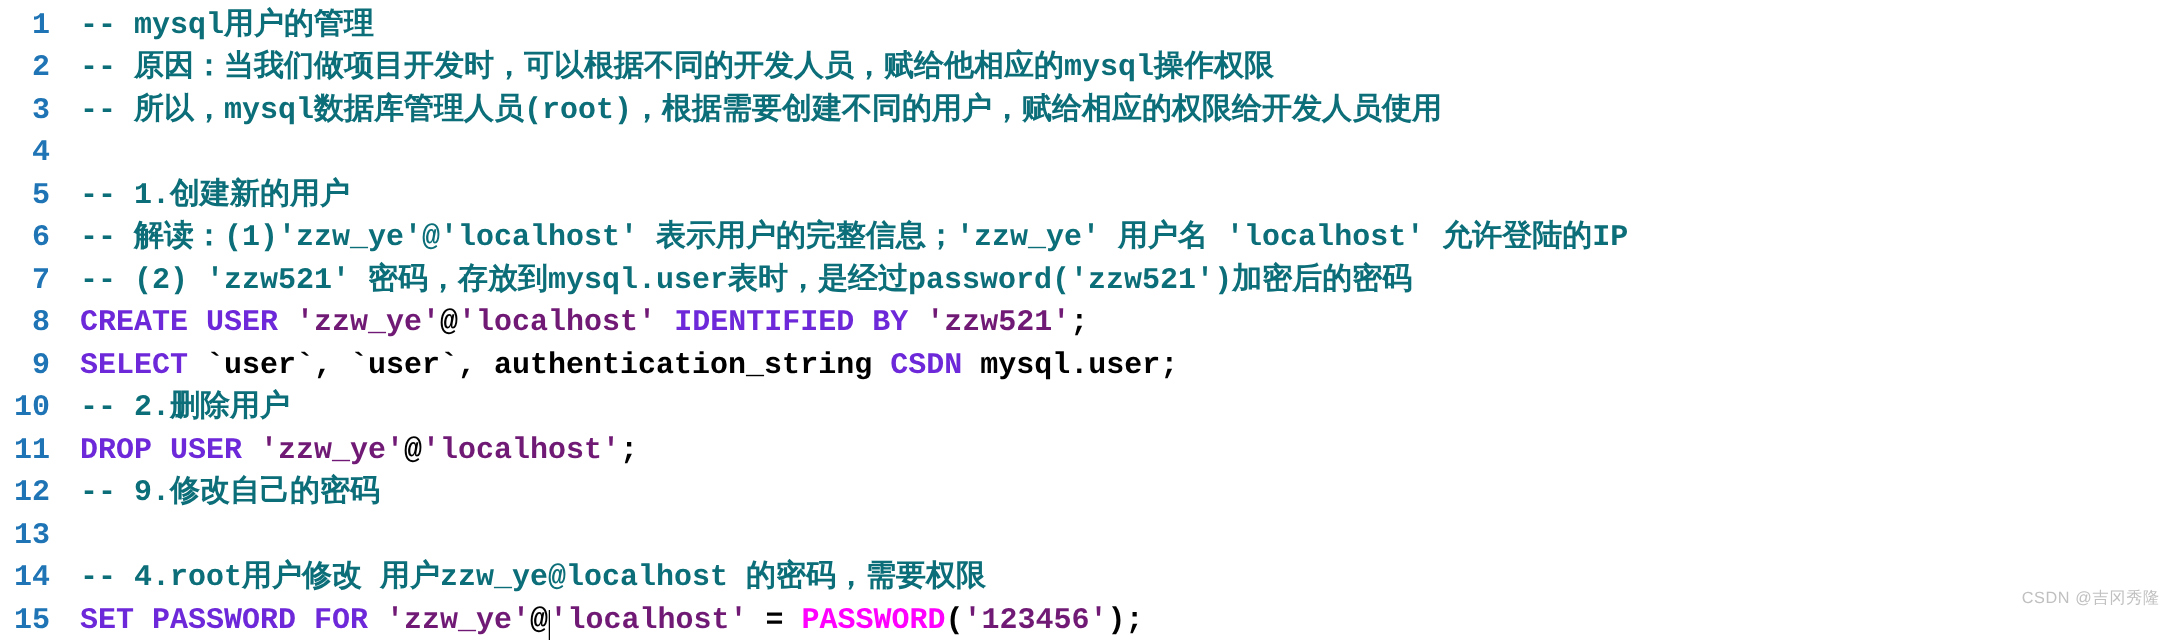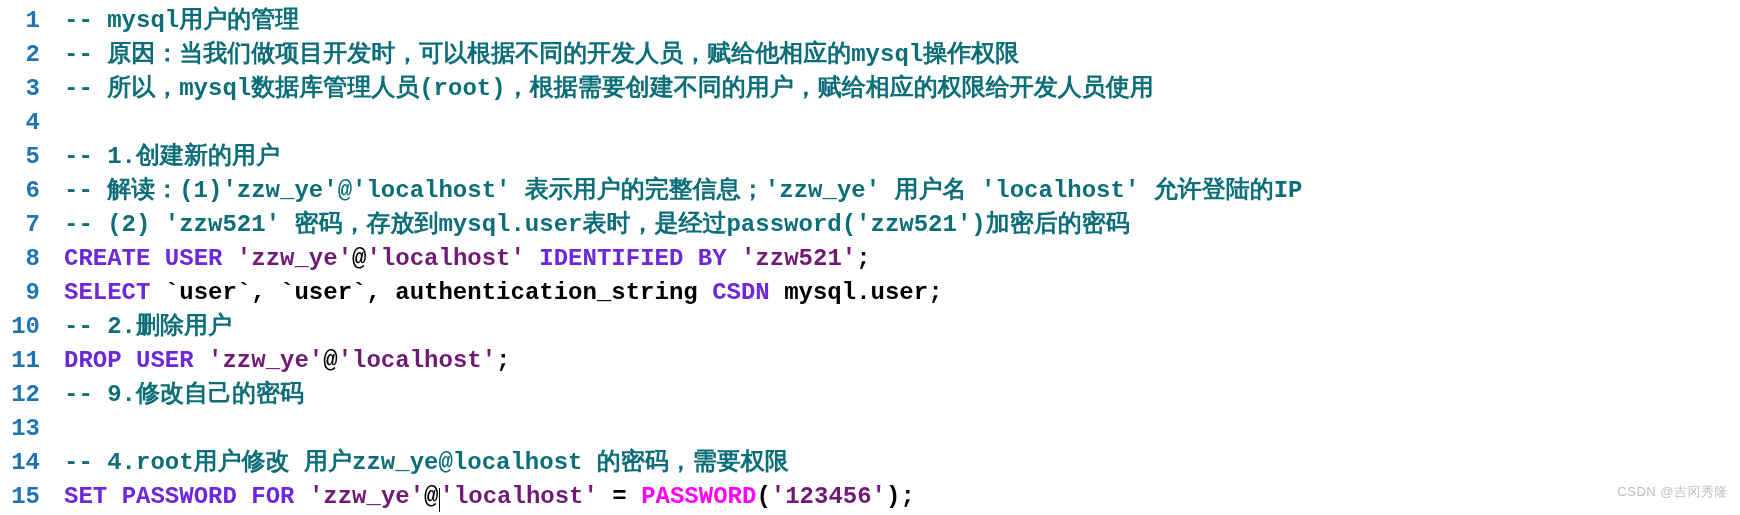--- a/index.html
+++ b/index.html
@@ -37,21 +37,21 @@
       width: 0;
       border-left: 1px solid #000;
       height: 24px;
       vertical-align: text-bottom;
       position: relative;
       top: 2px;
     }
     .watermark {
       position: fixed;
       right: 12px;
-      bottom: 6px;
+      bottom: 20px;
       font-family: sans-serif;
       font-size: 13px;
       font-weight: normal;
       color: #c0c0c0;
       letter-spacing: 0.5px;
     }
   </style>
 </head>
 <body>
 

